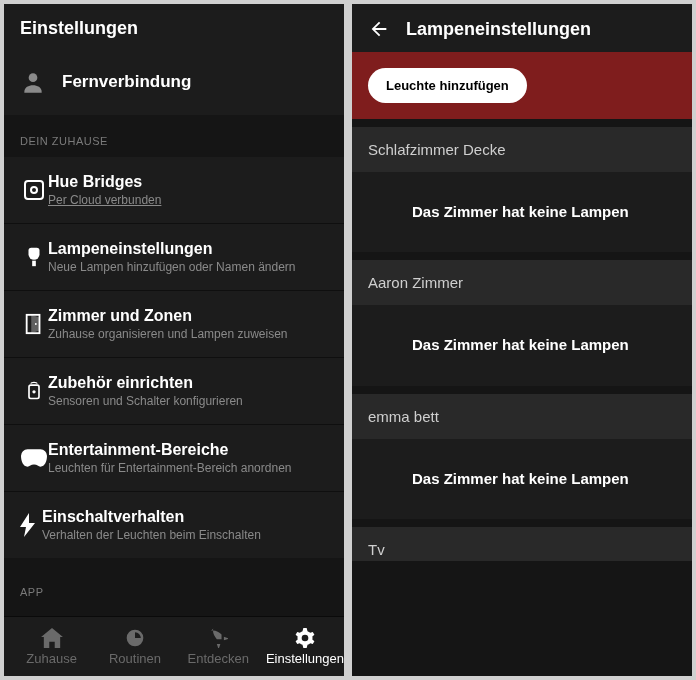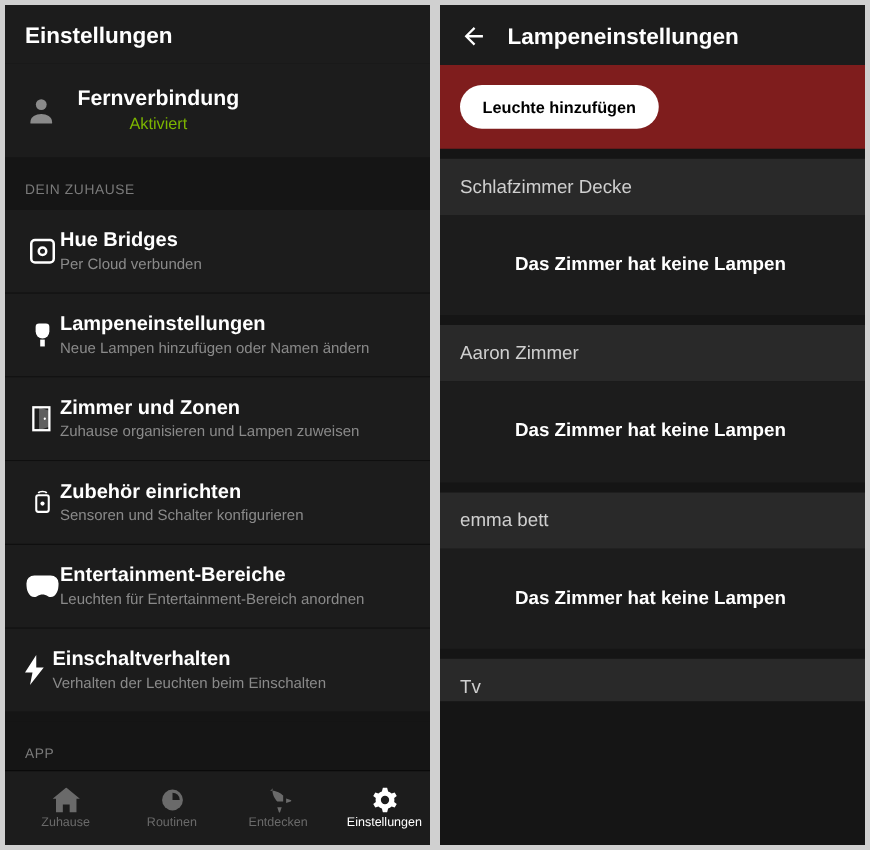--- a/index.html
+++ b/index.html
@@ -41,21 +41,21 @@
     display: flex;
     align-items: center;
     gap: 16px;
     padding: 18px 16px 20px;
     background: #1c1c1c;
     text-align: center;
   }
   .top-item .texts .title { color: #fff; font-size: 17px; font-weight: 600; }
   .top-item .texts .status { font-size: 13px; margin-top: 2px; }
   .green { color: #7cb500; }
-  .orange { color: #d98300; }
+  .orange { color: #d98300; text-decoration: underline; }
   .section-label {
     color: #7a7a7a;
     font-size: 11px;
     padding: 20px 16px 10px;
     letter-spacing: 0.5px;
     background: #151515;
   }
   .list-item {
     display: flex;
     align-items: center;
@@ -75,21 +75,21 @@
     height: 60px;
   }
   .nav-item {
     flex: 1;
     display: flex;
     flex-direction: column;
     align-items: center;
     justify-content: center;
     gap: 3px;
     color: #6a6a6a;
-    font-size: 10px;
+    font-size: 13px;
     padding-left: 12px;
   }
   .nav-item.active { color: #fff; }
   .nav-item svg { fill: currentColor; }
   .user-icon { fill: #8a8a8a; }
   .icon-white { fill: #fff; }
   
   .add-row {
     padding: 16px;
     background: #7f1d1d;
@@ -136,21 +136,20 @@
     <span>Einstellungen</span>
   </div>
   <div class="content">
     <div class="top-item">
       <svg class="user-icon" width="26" height="26" viewBox="0 0 24 24">
           <circle cx="12" cy="8" r="4"></circle>
           <path d="M4 21c0-4 4-6 8-6s8 2 8 6v1H4z"></path>
         </svg>
       <div class="texts">
         <div class="title">Fernverbindung</div>
-        <div class="status green">Aktiviert</div>
       </div>
     </div>
 
     <div class="section-label">DEIN ZUHAUSE</div>
 
     <div class="section">
       <div class="list-item">
         <div class="icon-box">
             <svg class="icon-white" width="24" height="24" viewBox="0 0 24 24">
               <rect x="3" y="3" width="18" height="18" rx="3" fill="none" stroke="#fff" stroke-width="2"></rect>

